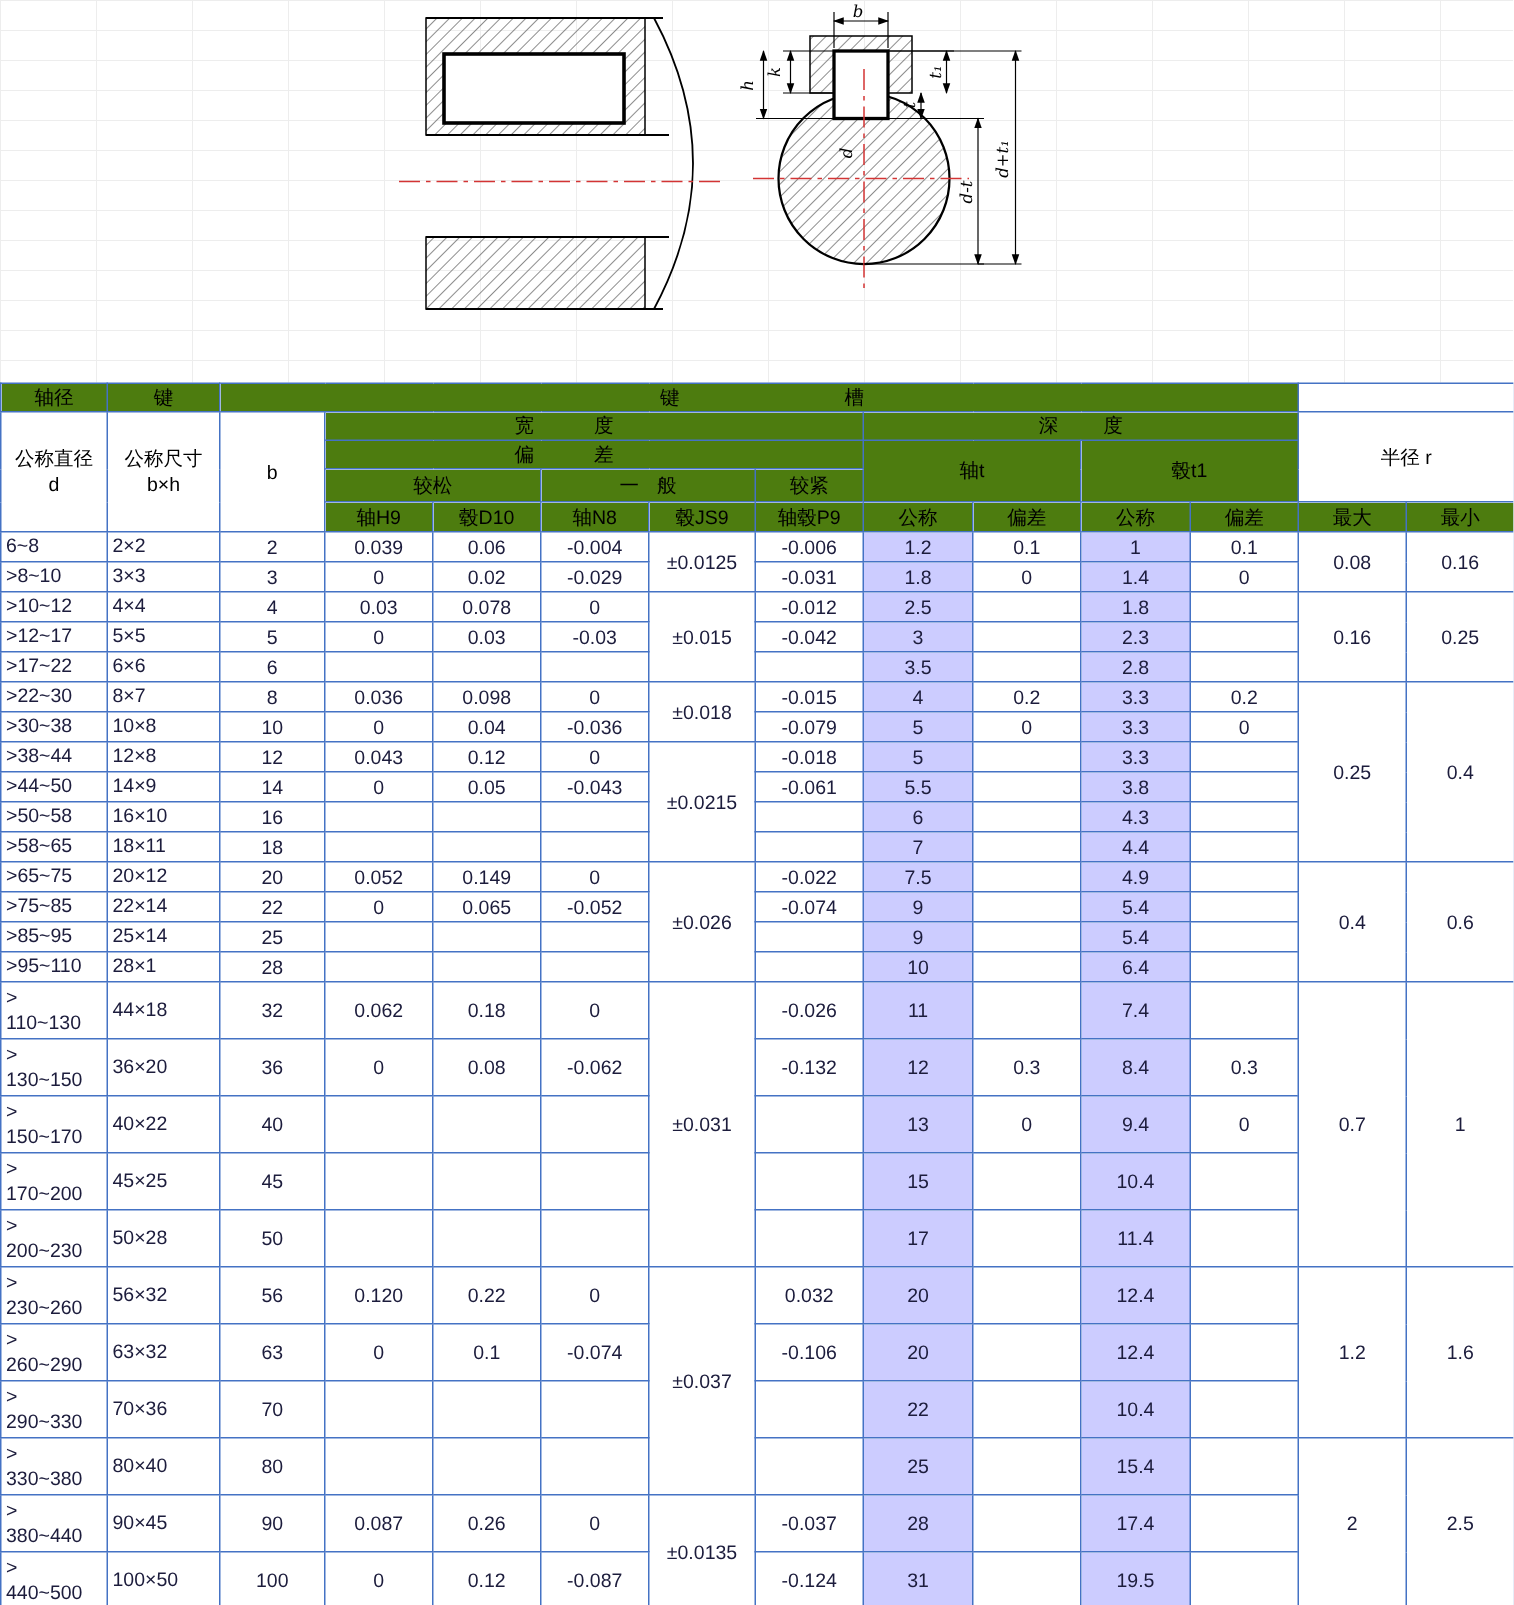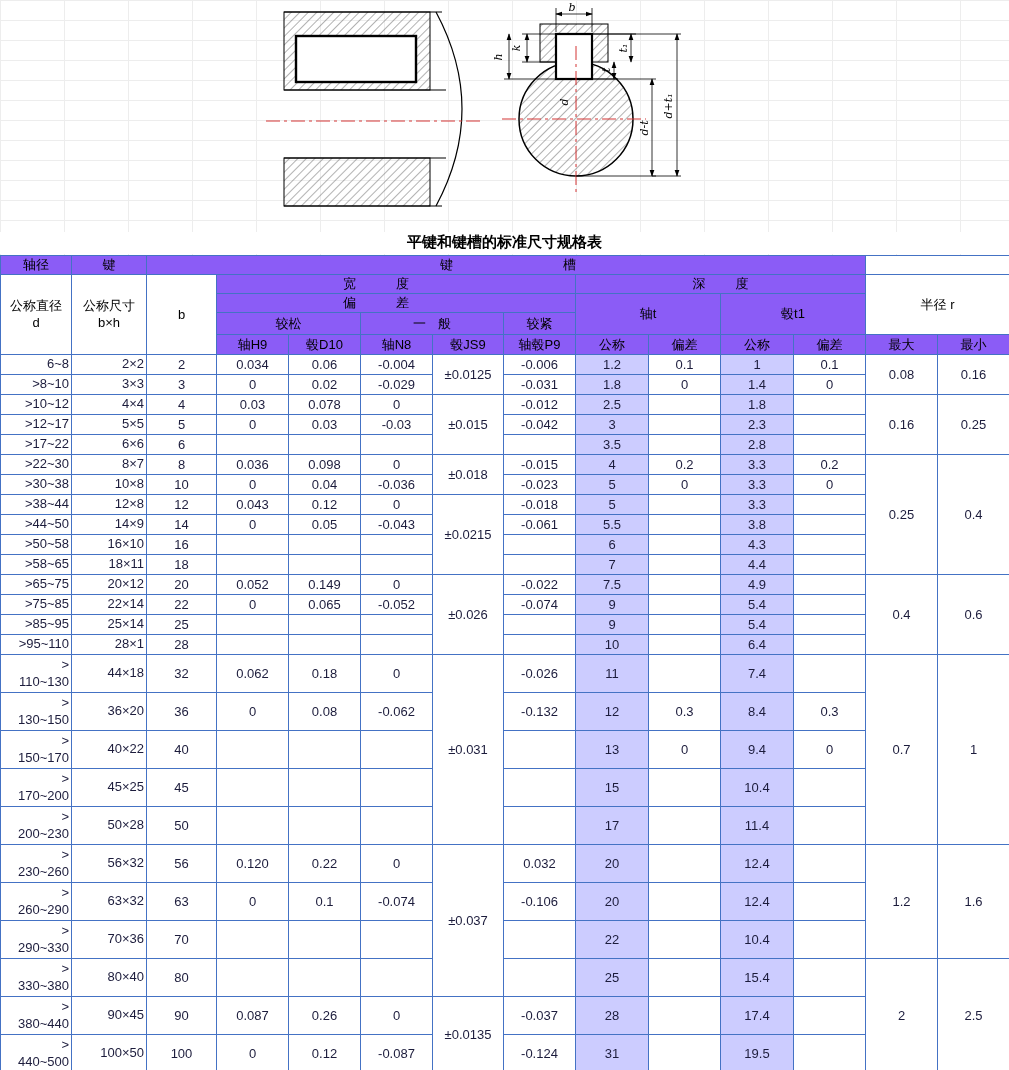--- a/index.html
+++ b/index.html
@@ -14,31 +14,31 @@
     background-size:64px 20px}
   .drawing{position:absolute;left:250px;top:2px}
   .title{position:absolute;top:232px;left:0;width:1009px;text-align:center;
     font-size:15px;font-weight:bold;color:#000;background:#fff;height:22px;line-height:20px}
 
   
   table{position:absolute;top:255px;left:0;width:1009px;border-collapse:collapse;
     table-layout:fixed;font-size:13px;color:#1c1c3c}
   th,td{border:1px solid #4472c4;text-align:center;vertical-align:middle;
     overflow:hidden;padding:0 2px;font-weight:normal}
-  th.g{background:#8b5cf6;color:#000}
+  th.g{background:#4d7c0f;color:#000}
   th.w{background:#fff;color:#000}
   .pre{white-space:pre-line;line-height:1.25}
   tr.hr1 th{height:17px}
   tr.hr2 th{height:18px}
   tr.hr3 th{height:18px}
   tr.hr4 th{height:22px}
   tr.hr5 th{height:20px}
   tbody td{height:20px;background:#fff}
   tr.tall td{height:38px}
-  td.c-d,td.c-bh{text-align:right;padding-left:3px;white-space:pre-line;line-height:1.25}
+  td.c-d,td.c-bh{text-align:left;padding-left:3px;white-space:pre-line;line-height:1.25}
   td.c-t,td.c-t1{background:#ccccff}
   .spread-xl{letter-spacing:110px;padding-left:116px}
   .spread-l{letter-spacing:40px;}
   .spread-m{letter-spacing:30px;padding-left:32px}
   .spread-s{letter-spacing:12px;padding-left:14px}
 
   
   .watermark{position:absolute;top:524px;left:0;width:1009px;z-index:5;
     font-size:62px;line-height:102px;letter-spacing:4px;
     color:rgba(255,60,60,0.5);pointer-events:none;word-break:break-all}
@@ -113,21 +113,20 @@
         <line class="dimln" x1="402" y1="77" x2="402" y2="174" marker-start="url(#ah)" marker-end="url(#ah)"></line>
         <text class="dim" transform="rotate(-90 398 126)" x="398" y="126" text-anchor="middle">d-t</text>
 
         <line class="dimln" x1="342" y1="32" x2="431" y2="32"></line>
         <line class="dimln" x1="402" y1="174" x2="431" y2="174"></line>
         <line class="dimln" x1="427" y1="32" x2="427" y2="174" marker-start="url(#ah)" marker-end="url(#ah)"></line>
         <text class="dim" transform="rotate(-90 422 104)" x="422" y="104" text-anchor="middle">d+t₁</text>
       </g>
     </svg>
 
-    <div class="title">平键和键槽的标准尺寸规格表</div>
   </div>
 
   <table>
     <colgroup>
       <col style="width:71px">
         <col style="width:75px">
         <col style="width:70px">
       <col style="width:72px">
         <col style="width:72px">
         <col style="width:72px">
@@ -179,21 +178,21 @@
         <th class="g">偏差</th>
         <th class="g">最大</th>
         <th class="g">最小</th>
       </tr>
     </thead>
     <tbody id="tbody">
         <tr>
           <td class="c-d">6~8</td>
           <td class="c-bh">2×2</td>
           <td class="c-b">2</td>
-          <td class="c-h9">0.034</td>
+          <td class="c-h9">0.039</td>
           <td class="c-d10">0.06</td>
           <td class="c-n8">-0.004</td>
           <td rowspan="2" class="c-js9">±0.0125</td>
           <td class="c-p9">-0.006</td>
           <td class="c-t">1.2</td>
           <td class="c-t_dev">0.1</td>
           <td class="c-t1">1</td>
           <td class="c-t1_dev">0.1</td>
           <td rowspan="2" class="c-rmax">0.08</td>
           <td rowspan="2" class="c-rmin">0.16</td>
@@ -269,21 +268,21 @@
           <td rowspan="6" class="c-rmax">0.25</td>
           <td rowspan="6" class="c-rmin">0.4</td>
         </tr>
         <tr>
           <td class="c-d">&gt;30~38</td>
           <td class="c-bh">10×8</td>
           <td class="c-b">10</td>
           <td class="c-h9">0</td>
           <td class="c-d10">0.04</td>
           <td class="c-n8">-0.036</td>
-          <td class="c-p9">-0.023</td>
+          <td class="c-p9">-0.079</td>
           <td class="c-t">5</td>
           <td class="c-t_dev">0</td>
           <td class="c-t1">3.3</td>
           <td class="c-t1_dev">0</td>
         </tr>
         <tr>
           <td class="c-d">&gt;38~44</td>
           <td class="c-bh">12×8</td>
           <td class="c-b">12</td>
           <td class="c-h9">0.043</td>

